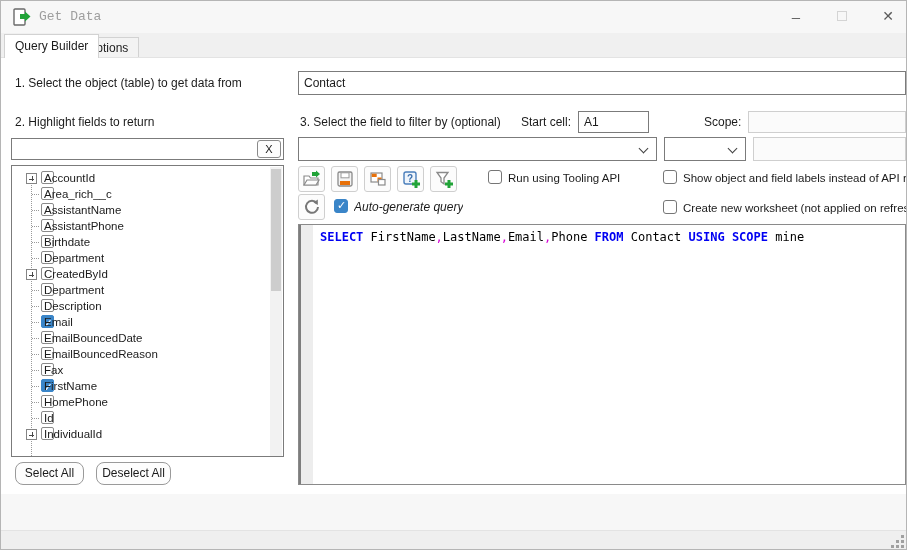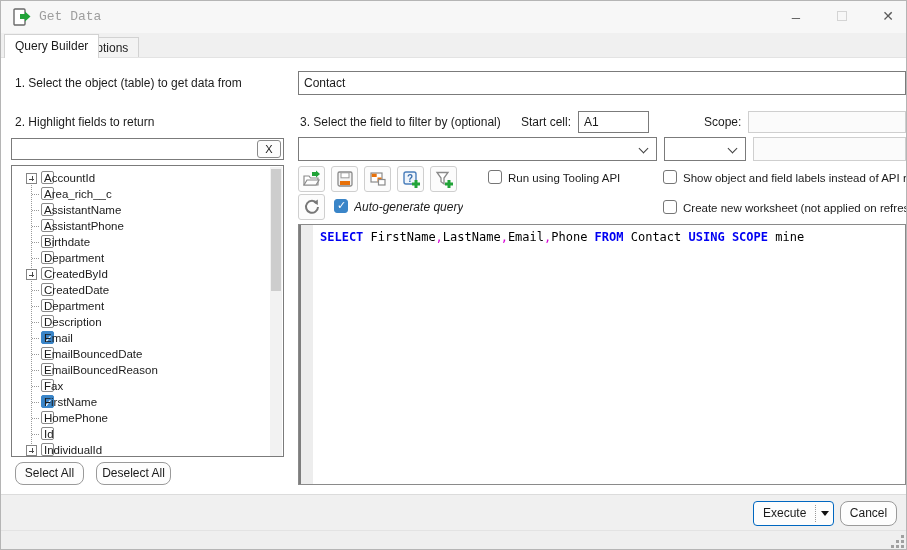--- a/index.html
+++ b/index.html
@@ -159,25 +159,20 @@
             <span class="t-label">Department</span>
           </div>
           <div class="t-row">
             <span class="t-plus"></span>
             <span class="t-cb"></span>
             <span class="t-label">CreatedById</span>
           </div>
           <div class="t-row">
             <span class="t-stub"></span>
             <span class="t-cb"></span>
-            <span class="t-label">CreatedDate</span>
-          </div>
-          <div class="t-row">
-            <span class="t-stub"></span>
-            <span class="t-cb"></span>
             <span class="t-label">Department</span>
           </div>
           <div class="t-row">
             <span class="t-stub"></span>
             <span class="t-cb"></span>
             <span class="t-label">Description</span>
           </div>
           <div class="t-row">
             <span class="t-stub"></span>
             <span class="t-cb checked"></span>
@@ -281,30 +276,20 @@
     <div class="cb" style="left:662px; top:142px;"></div>
     <div class="cb-label" style="left:682px; top:144px; width:223px;">Create new worksheet (not applied on refresh)</div>
 
     <div class="editor">
       <div class="gutter"></div>
       <div class="query-line" id="query-line"><span class="tok-kw">SELECT</span><span class="tok-pl"> FirstName</span><span class="tok-pu">,</span><span class="tok-pl">LastName</span><span class="tok-pu">,</span><span class="tok-pl">Email</span><span class="tok-pu">,</span><span class="tok-pl">Phone </span><span class="tok-kw">FROM</span><span class="tok-pl"> Contact </span><span class="tok-kw">USING SCOPE</span><span class="tok-pl"> mine</span></div>
     </div>
 
   </div>
 
-  <div class="footer">
-    <div class="exec-btn">
-      <div class="exec-main">Execute</div>
-      <div class="exec-sep"></div>
-      <div class="exec-arrow">
-          <i></i>
-        </div>
-    </div>
-    <div class="btn cancel-btn">Cancel</div>
-  </div>
 
   <div class="statusbar">
     <div class="grip">
       <i style="right:0; top:0;"></i>
         <i style="right:0; top:5px;"></i>
         <i style="right:0; top:10px;"></i>
       <i style="right:5px; top:5px;"></i>
         <i style="right:5px; top:10px;"></i>
         <i style="right:10px; top:10px;"></i>
     </div>

